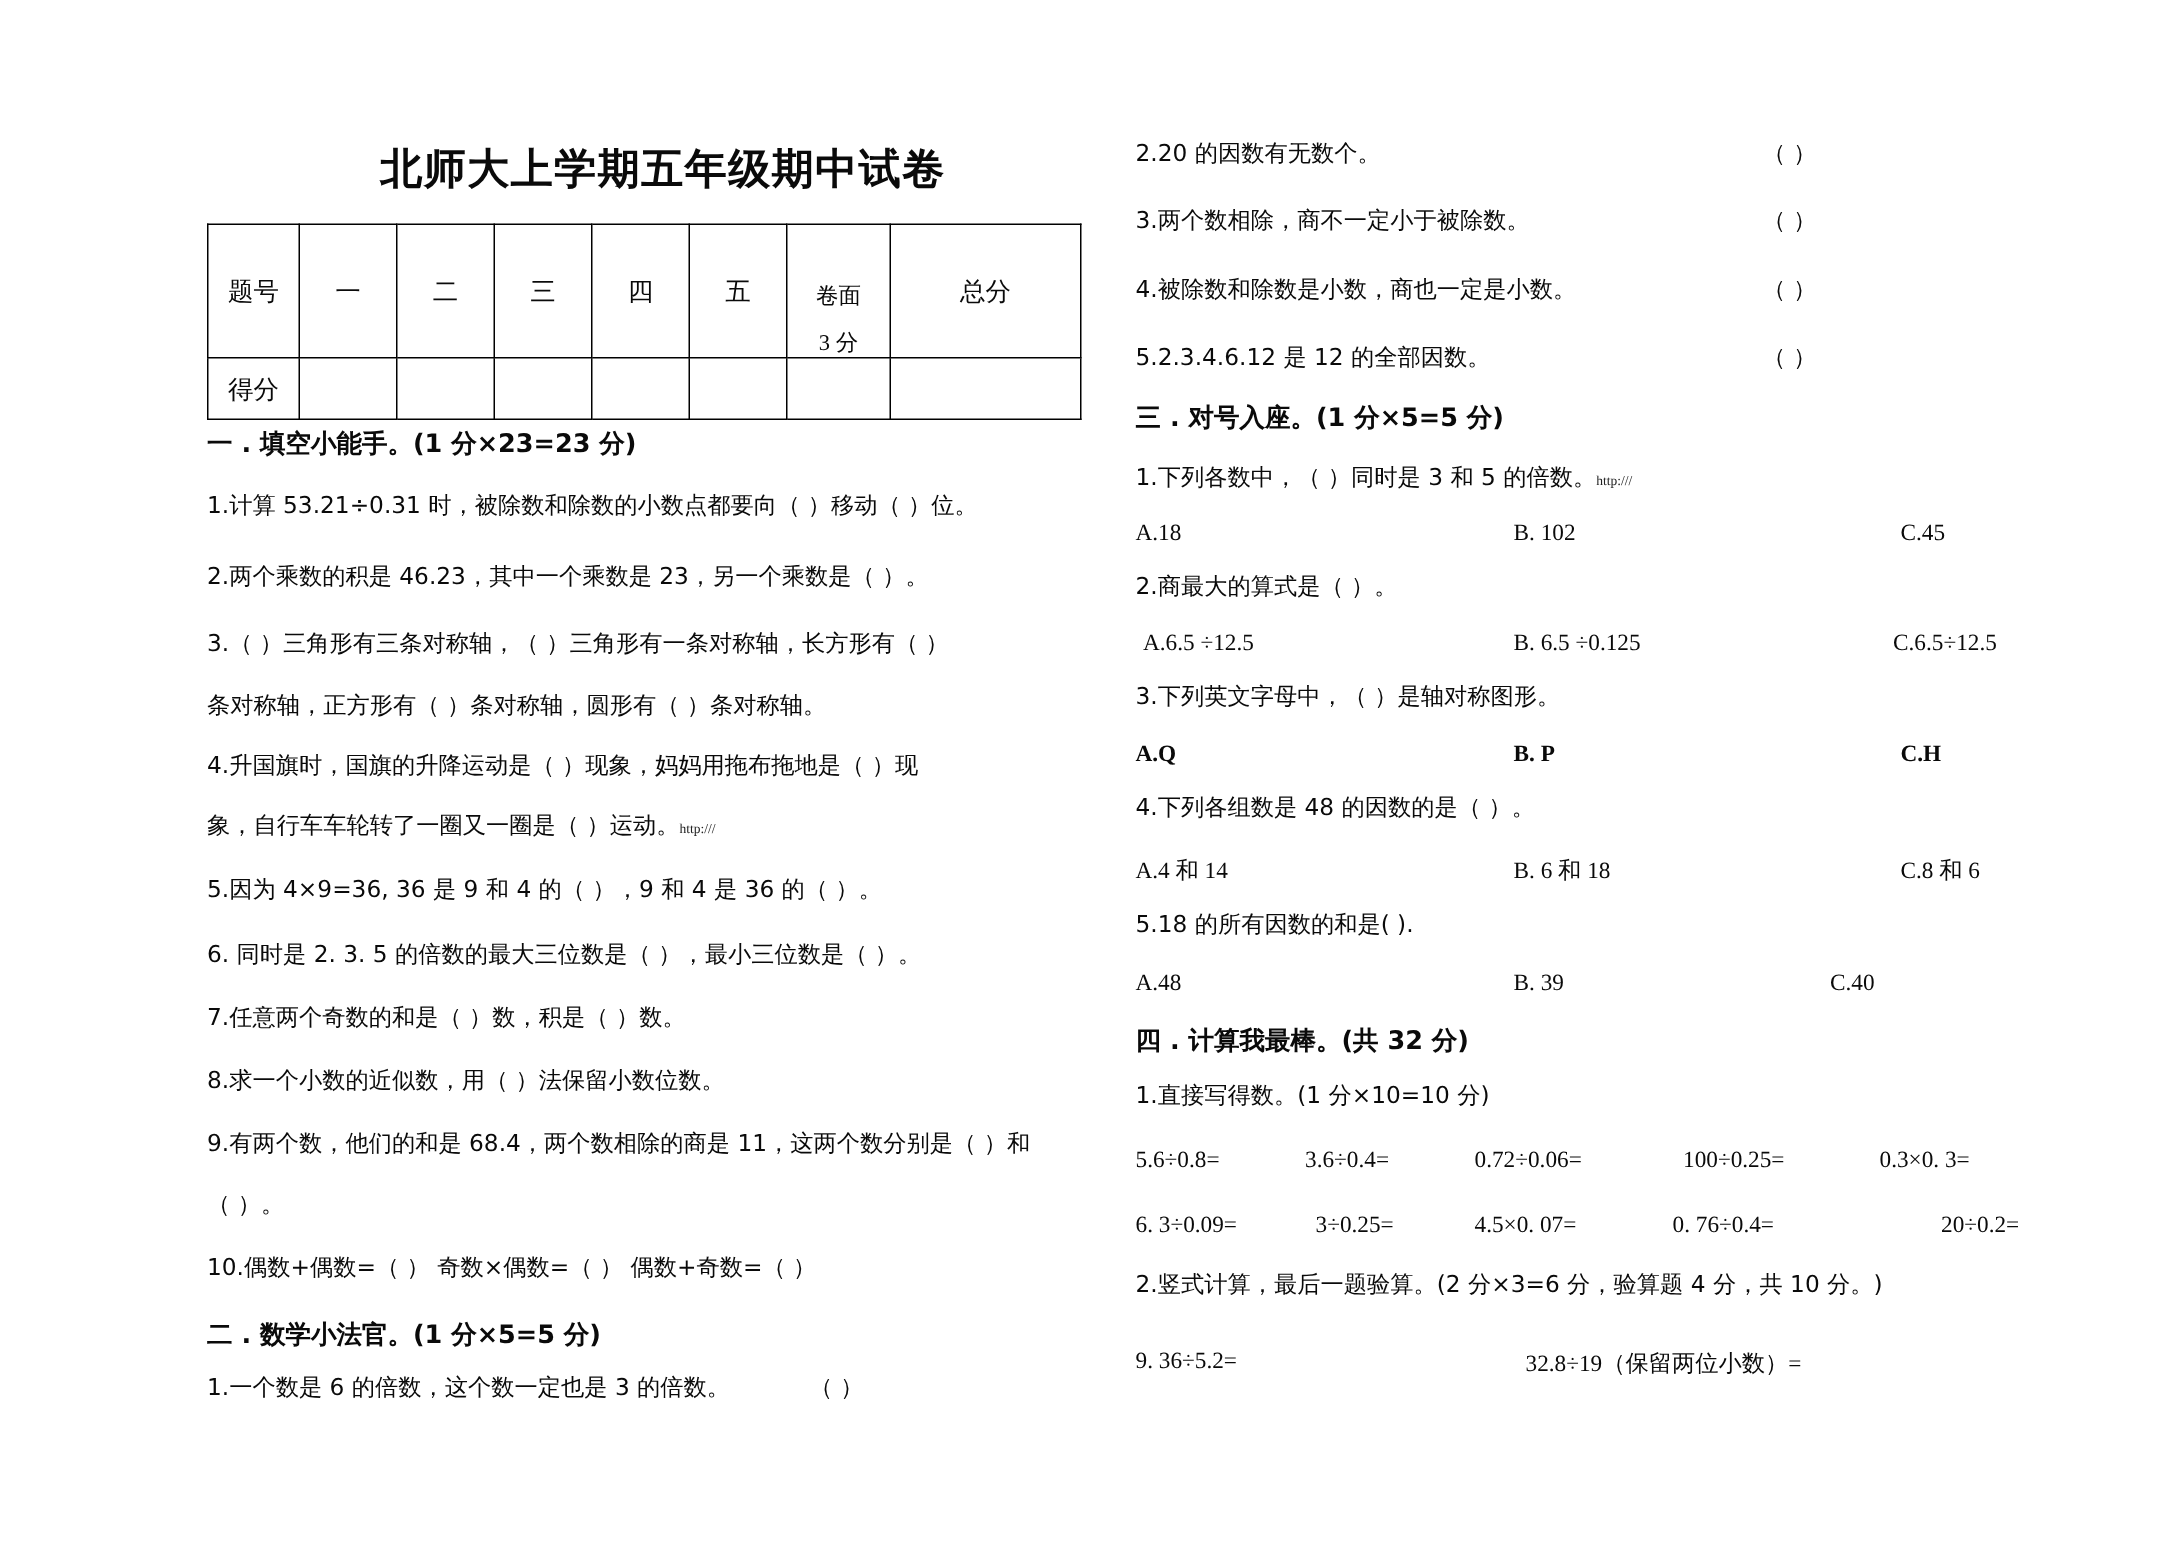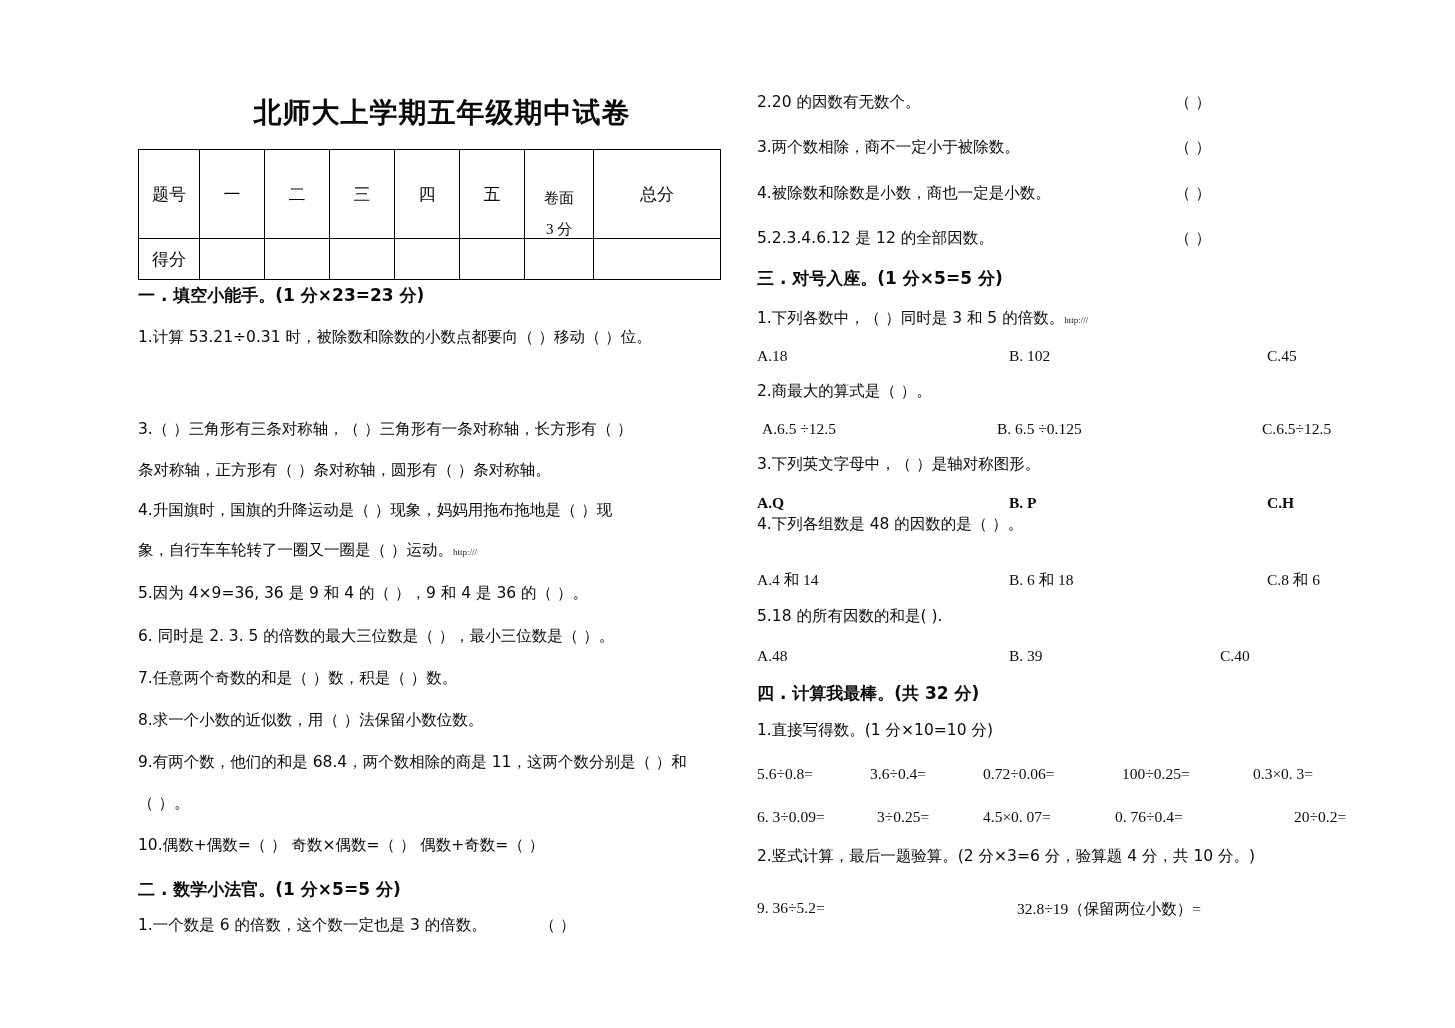--- a/index.html
+++ b/index.html
@@ -139,20 +139,21 @@
         <td></td>
         <td></td>
         <td></td>
       </tr>
     </tbody>
       </table>
 
     <div class="abs sec-head" style="top:284px;">一 . 填空小能手。(1 分×23=23 分)</div>
 
     <div class="abs q q-cn" style="top:330px;">1.计算 53.21÷0.31 时，被除数和除数的小数点都要向（        ）移动（        ）位。</div>
+    <div class="abs q q-cn" style="top:377px;">2.两个乘数的积是 46.23，其中一个乘数是 23，另一个乘数是（              ）。</div>
     <div class="abs q q-cn" style="top:422px;">3.（        ）三角形有三条对称轴，（        ）三角形有一条对称轴，长方形有（        ）</div>
     <div class="abs q q-cn" style="top:463px;">条对称轴，正方形有（        ）条对称轴，圆形有（        ）条对称轴。</div>
     <div class="abs q q-cn" style="top:503px;">4.升国旗时，国旗的升降运动是（            ）现象，妈妈用拖布拖地是（        ）现</div>
     <div class="abs q q-cn" style="top:543px;">
       <span>象，自行车车轮转了一圈又一圈是（          ）运动。</span><span class="wm">http:///</span>
     </div>
     <div class="abs q q-cn" style="top:586px;">5.因为 4×9=36, 36 是 9 和 4 的（          ），9 和 4 是 36 的（            ）。</div>
     <div class="abs q q-cn" style="top:629px;">6. 同时是 2. 3. 5 的倍数的最大三位数是（          ），最小三位数是（          ）。</div>
     <div class="abs q q-cn" style="top:671px;">7.任意两个奇数的和是（          ）数，积是（        ）数。</div>
     <div class="abs q q-cn" style="top:713px;">8.求一个小数的近似数，用（          ）法保留小数位数。</div>
@@ -194,32 +195,32 @@
     </div>
     <div class="abs opt-row" style="top:347px;">
       <span class="opt" style="left:0;">A.18</span>
       <span class="opt" style="left:252px;">B. 102</span>
       <span class="opt" style="left:510px;">C.45</span>
     </div>
 
     <div class="abs q q-cn" style="top:384px;">2.商最大的算式是（        ）。</div>
     <div class="abs opt-row" style="top:420px;">
       <span class="opt" style="left:5px;">A.6.5 ÷12.5</span>
-      <span class="opt" style="left:240px;">B. 6.5 ÷0.125</span>
+      <span class="opt" style="left:252px;">B. 6.5 ÷0.125</span>
       <span class="opt" style="left:505px;">C.6.5÷12.5</span>
     </div>
 
     <div class="abs q q-cn" style="top:457px;">3.下列英文字母中，（            ）是轴对称图形。</div>
     <div class="abs opt-row" style="top:494px;">
       <span class="opt b" style="left:0;">A.Q</span>
       <span class="opt b" style="left:252px;">B. P</span>
       <span class="opt b" style="left:510px;">C.H</span>
     </div>
 
-    <div class="abs q q-cn" style="top:517px;">4.下列各组数是 48 的因数的是（          ）。</div>
+    <div class="abs q q-cn" style="top:531px;">4.下列各组数是 48 的因数的是（          ）。</div>
     <div class="abs opt-row" style="top:570px;">
       <span class="opt" style="left:0;">A.4 和 14</span>
       <span class="opt" style="left:252px;">B. 6 和 18</span>
       <span class="opt" style="left:510px;">C.8 和 6</span>
     </div>
 
     <div class="abs q q-cn" style="top:609px;">5.18 的所有因数的和是(              ).</div>
     <div class="abs opt-row" style="top:647px;">
       <span class="opt" style="left:0;">A.48</span>
       <span class="opt" style="left:252px;">B. 39</span>

